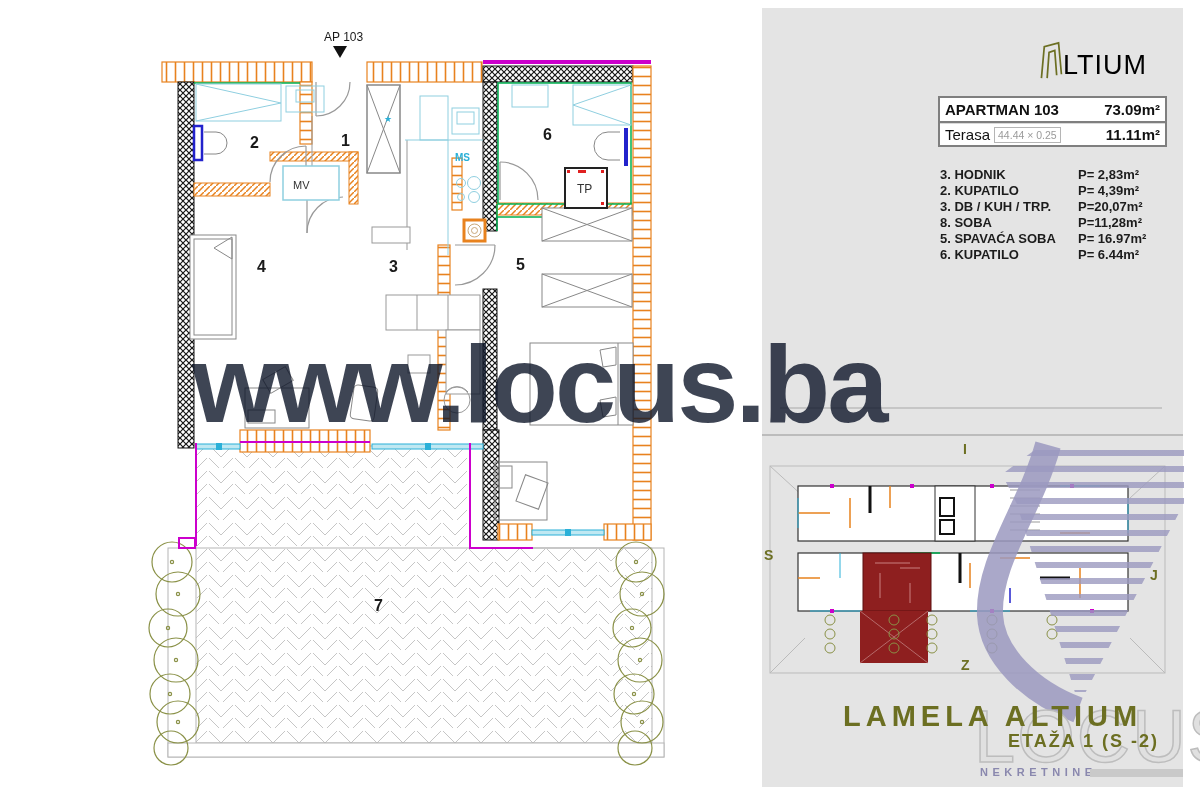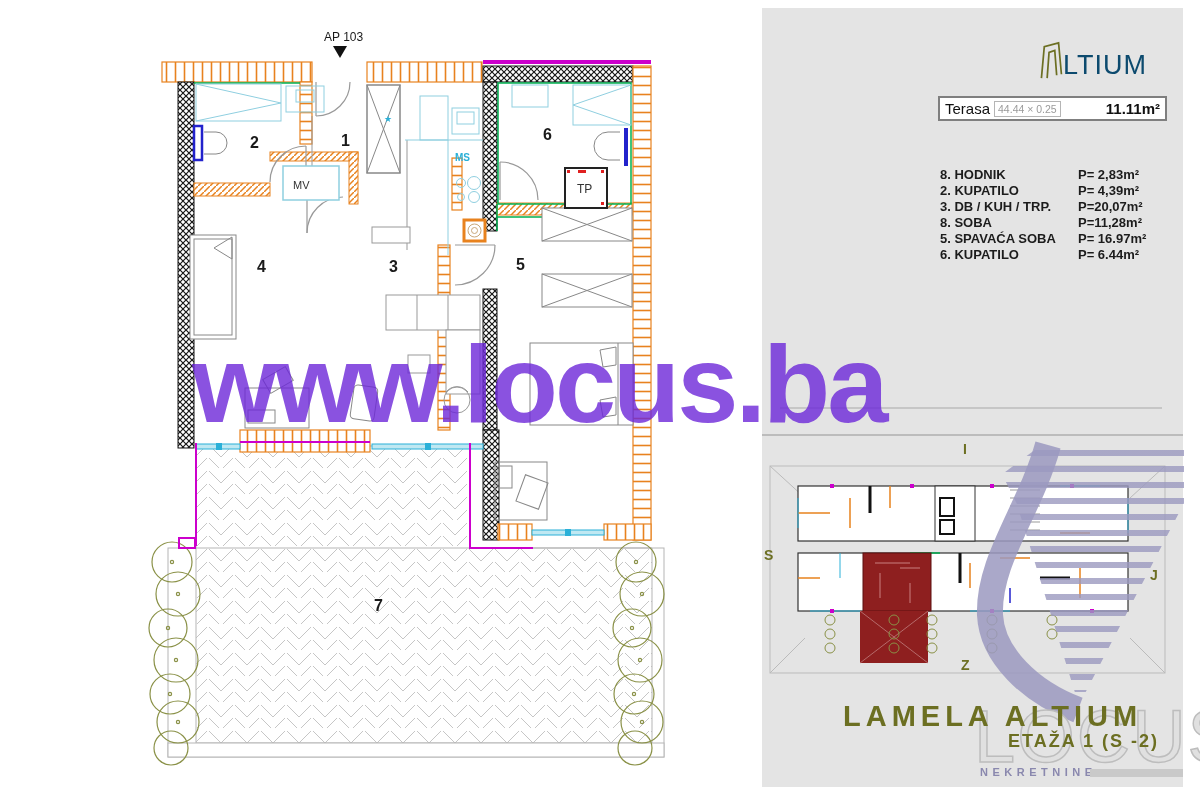--- a/index.html
+++ b/index.html
@@ -3,41 +3,41 @@
 <meta charset="utf-8">
 <style>
   html,body{margin:0;padding:0;}
   body{
     width:1200px;height:800px;position:relative;background:#ffffff;
     font-family:"Liberation Sans",sans-serif;overflow:hidden;
   }
   .abs{position:absolute;}
   
   .panel{left:762px;top:8px;width:421px;height:779px;background:#e4e4e4;}
-  .altium-logo{left:1037px;top:40px;display:flex;align-items:flex-end;color:#0c4a6e;}
+  .altium-logo{left:1037px;top:40px;display:flex;align-items:flex-end;color:#000000;}
   .altium-logo .word{font-size:27px;letter-spacing:1px;line-height:30px;}
   
   .apt-table{left:938px;top:96px;width:225px;background:#fff;border:2px solid #7f7f7f;
              font-size:15px;color:#111;}
   .apt-table .row{display:flex;align-items:center;padding:1px 5px;height:19px;}
   .apt-table .row.head{font-weight:bold;border-bottom:2px solid #7f7f7f;height:21px;}
   .apt-table .row+.row{border-top:1px solid #d9d9d9;}
   .apt-table .lbl{flex:1;display:flex;align-items:center;gap:4px;}
   .apt-table .val{font-weight:bold;}
   .terasa-note{border:1px solid #b5b5b5;color:#9a9a9a;font-size:10.5px;padding:0 3px;line-height:14px;}
   
   .room-list{left:940px;top:167px;width:224px;font-size:13px;font-weight:bold;color:#1c1c1c;}
   .room-list .r{display:flex;line-height:16px;}
   .room-list .r .lab{flex:1;}
   .room-list .r .are{width:86px;}
   
   .rule1{left:780px;top:407px;width:382px;height:2px;background:#c6c6c6;}
   .rule2{left:762px;top:434px;width:421px;height:2px;background:#bcbcbc;}
   
-  .watermark{left:192px;top:320px;font-size:110px;font-weight:bold;color:#6d28d9;
+  .watermark{left:192px;top:320px;font-size:110px;font-weight:bold;color:#0f172a;
              opacity:.8;letter-spacing:-3px;z-index:40;white-space:nowrap;}
   
   .stripes{left:1002px;top:450px;width:182px;height:242px;opacity:.8;z-index:15;
      background:repeating-linear-gradient(to bottom,#9b99bf 0 6px,rgba(0,0,0,0) 6px 16px);
      clip-path:polygon(18% 0%,100% 0%,100% 22%,46% 100%,40% 100%,8% 22%,0% 10%);}
   .locus{left:974px;top:700px;font-size:74px;letter-spacing:2px;color:#e0e0e0;
          -webkit-text-stroke:1.5px #bdbdbd;z-index:20;line-height:74px;}
   .lamela{left:843px;top:700px;font-size:29px;font-weight:bold;letter-spacing:5px;
           color:#6c6f22;z-index:30;}
   .etaza{left:1008px;top:731px;font-size:18px;font-weight:bold;letter-spacing:2px;
@@ -270,32 +270,36 @@
 <div class="abs panel"></div>
 
 <div class="abs altium-logo">
   <svg width="26" height="40" viewBox="0 0 26 42">
     <path d="M4,40 L7,7 L22,3 L25,36 M10,40 L12,13 L18,11 L20,37" fill="none" stroke="#6c6f22" stroke-width="1.8"></path>
   </svg>
   <span class="word">LTIUM</span>
 </div>
 
 <div class="abs apt-table">
+  <div class="row head">
+    <span class="lbl">APARTMAN 103</span>
+    <span class="val">73.09m²</span>
+  </div>
   <div class="row">
     <span class="lbl">
       <span>Terasa</span>
       <span class="terasa-note">44.44 × 0.25</span>
     </span>
     <span class="val">11.11m²</span>
   </div>
 </div>
 
 <div class="abs room-list">
   <div class="r">
-    <span class="lab">8. HODNIK</span>
+    <span class="lab">3. HODNIK</span>
     <span class="are">P= 2,83m²</span>
   </div>
   <div class="r">
     <span class="lab">2. KUPATILO</span>
     <span class="are">P= 4,39m²</span>
   </div>
   <div class="r">
     <span class="lab">3. DB / KUH / TRP.</span>
     <span class="are">P=20,07m²</span>
   </div>

